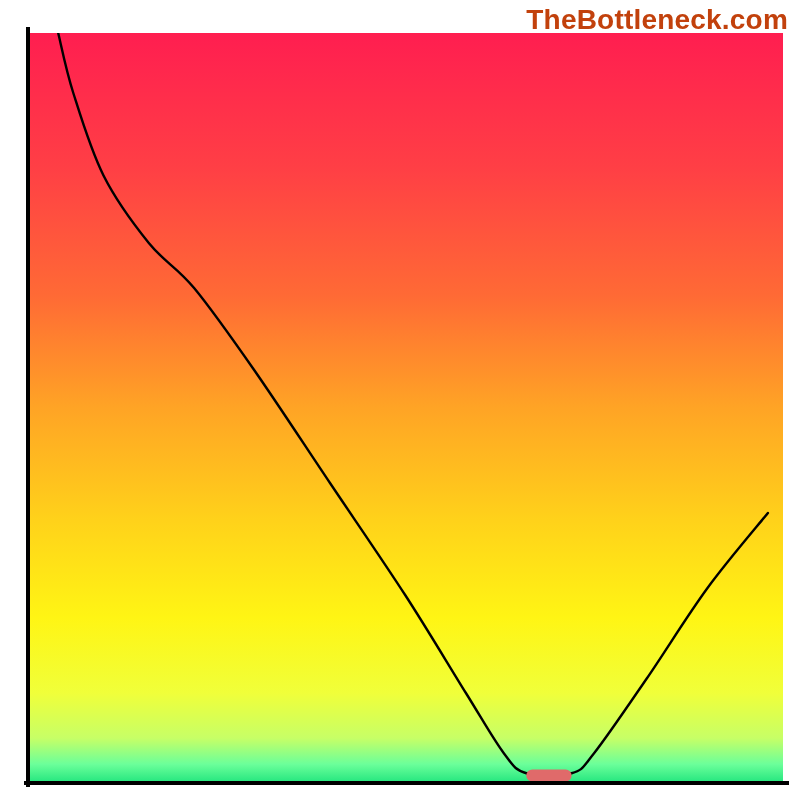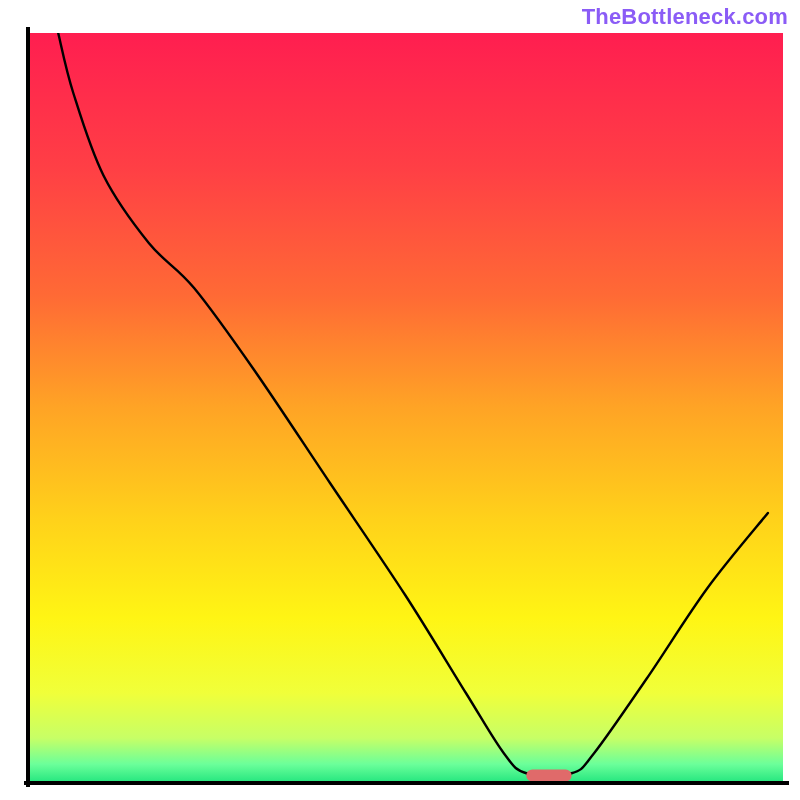--- a/index.html
+++ b/index.html
@@ -12,23 +12,23 @@
   }
   .chart-container {
     position: relative;
     width: 800px;
     height: 800px;
   }
   .watermark {
     position: absolute;
     top: 4px;
     right: 12px;
-    font-size: 22px;
+    font-size: 28px;
     font-weight: bold;
-    color: #8b5cf6;
+    color: #c2410c;
     letter-spacing: 0.2px;
     user-select: none;
   }
   svg {
     display: block;
   }
 </style>
 </head>
 <body>
 

